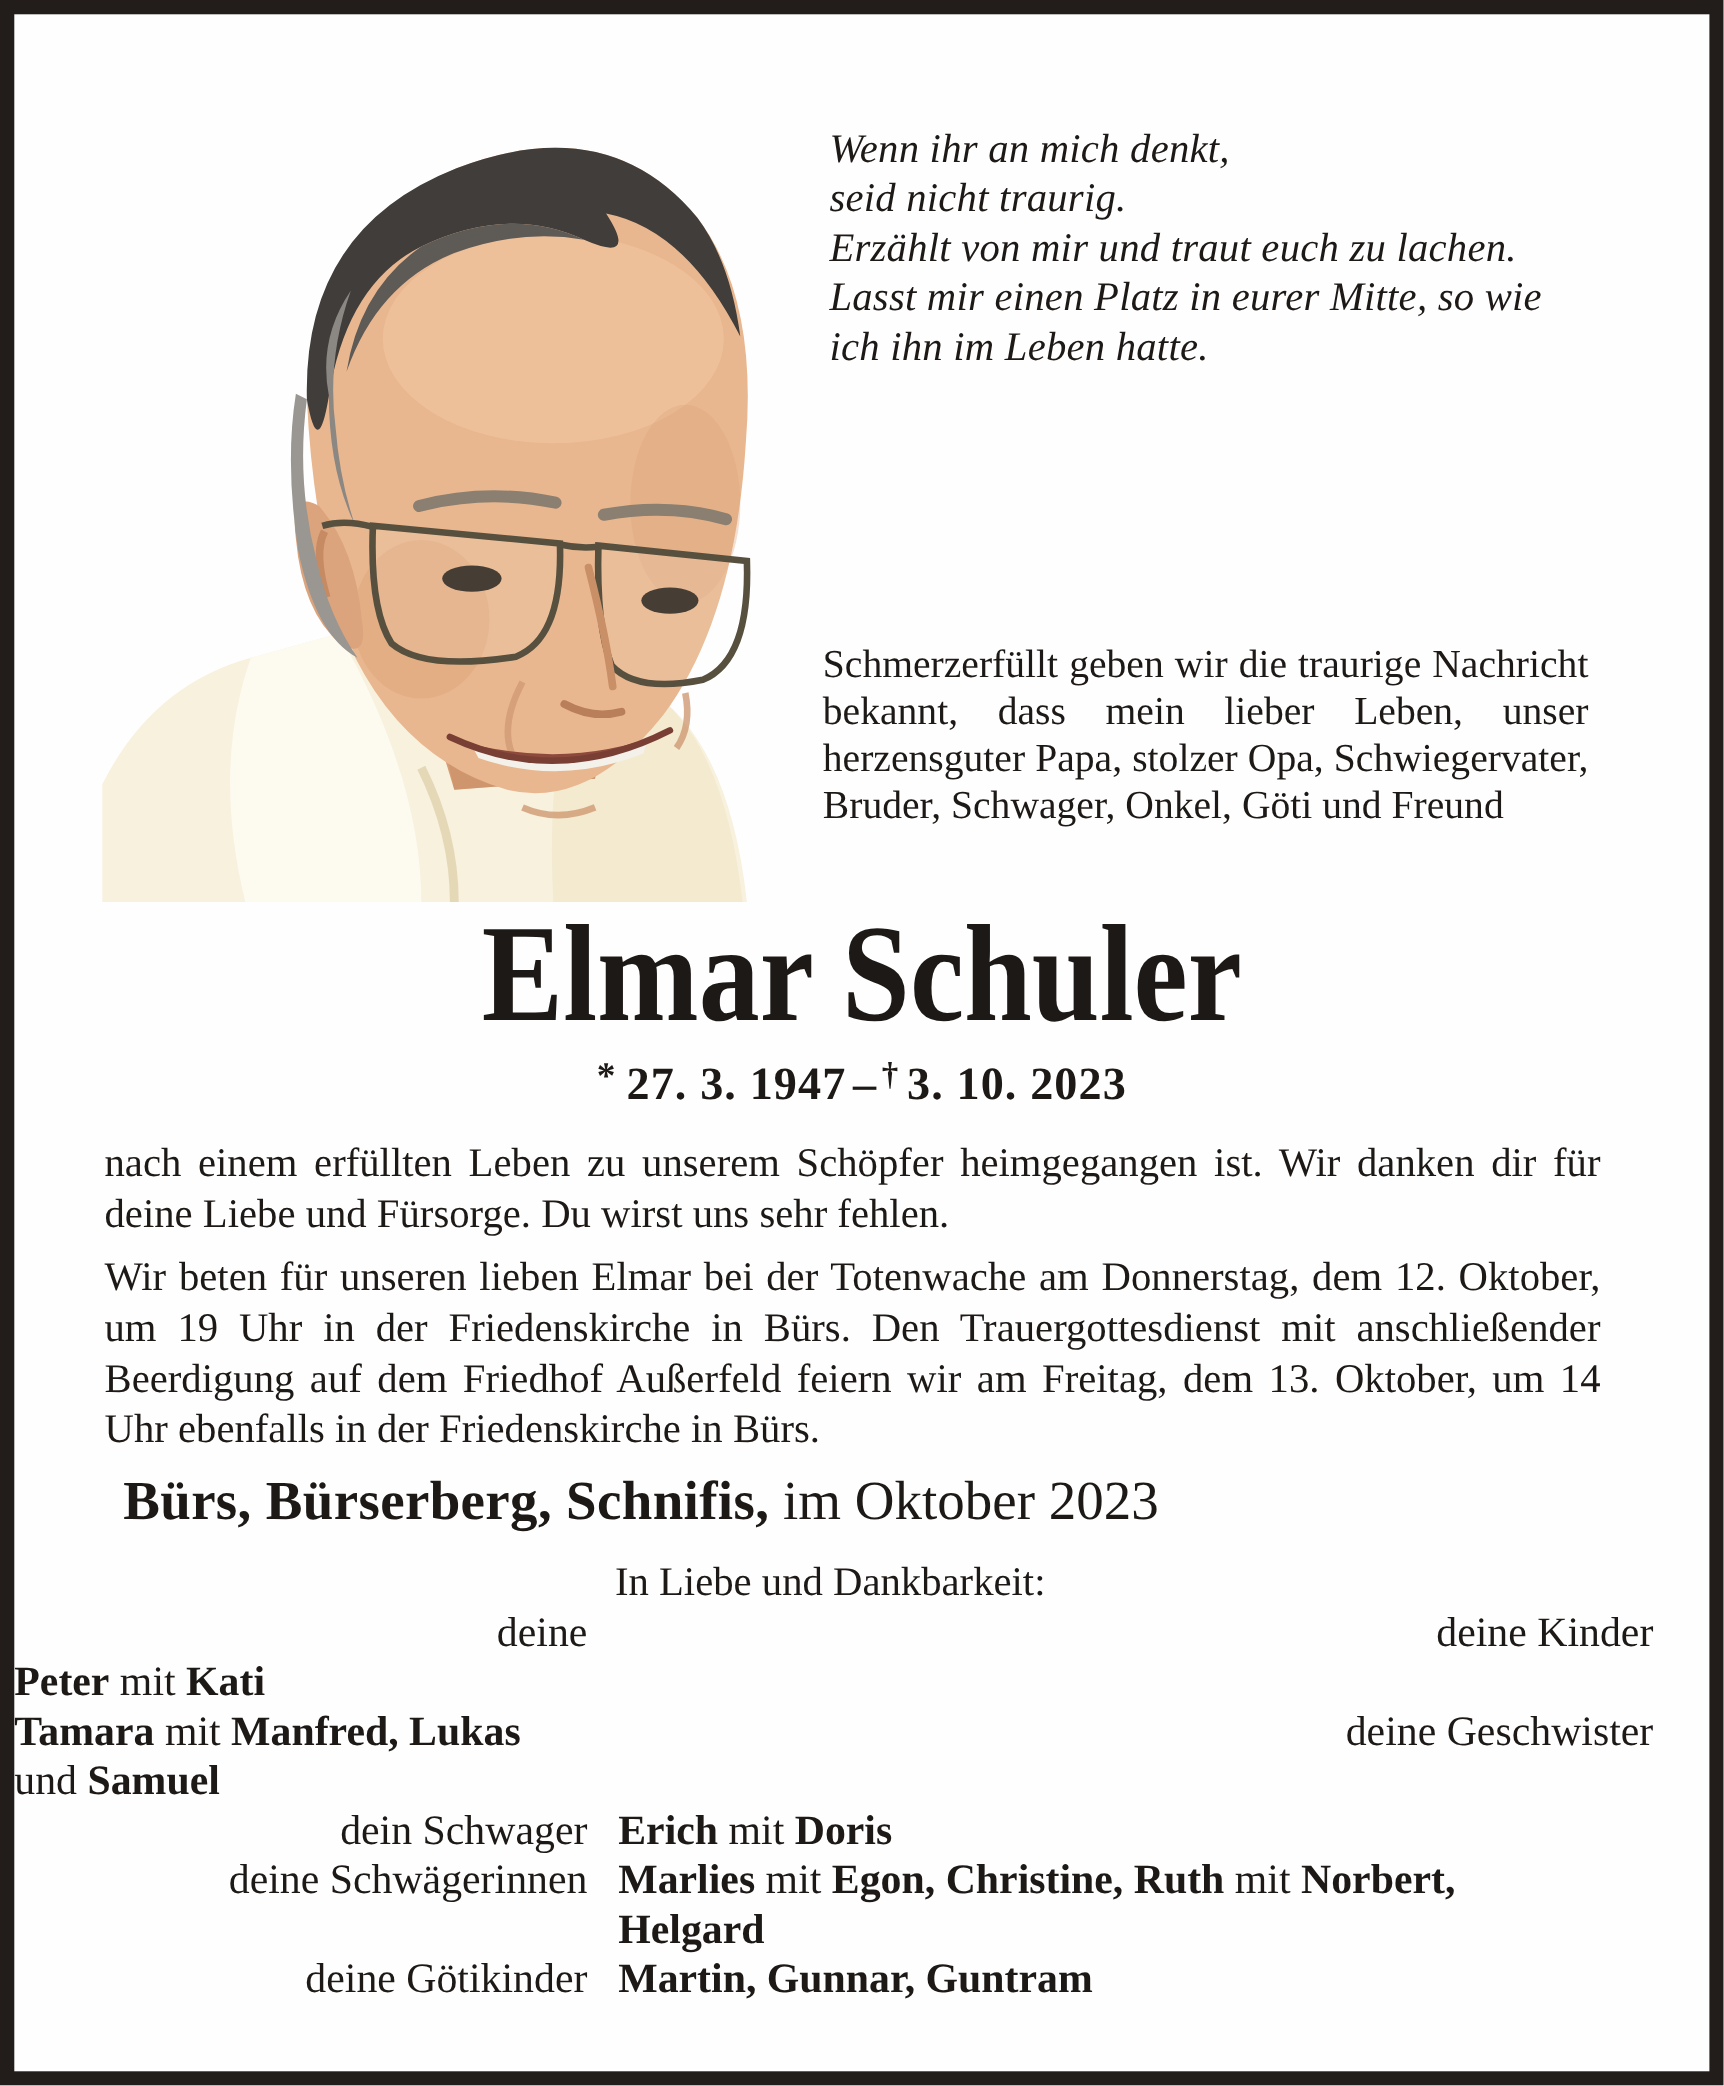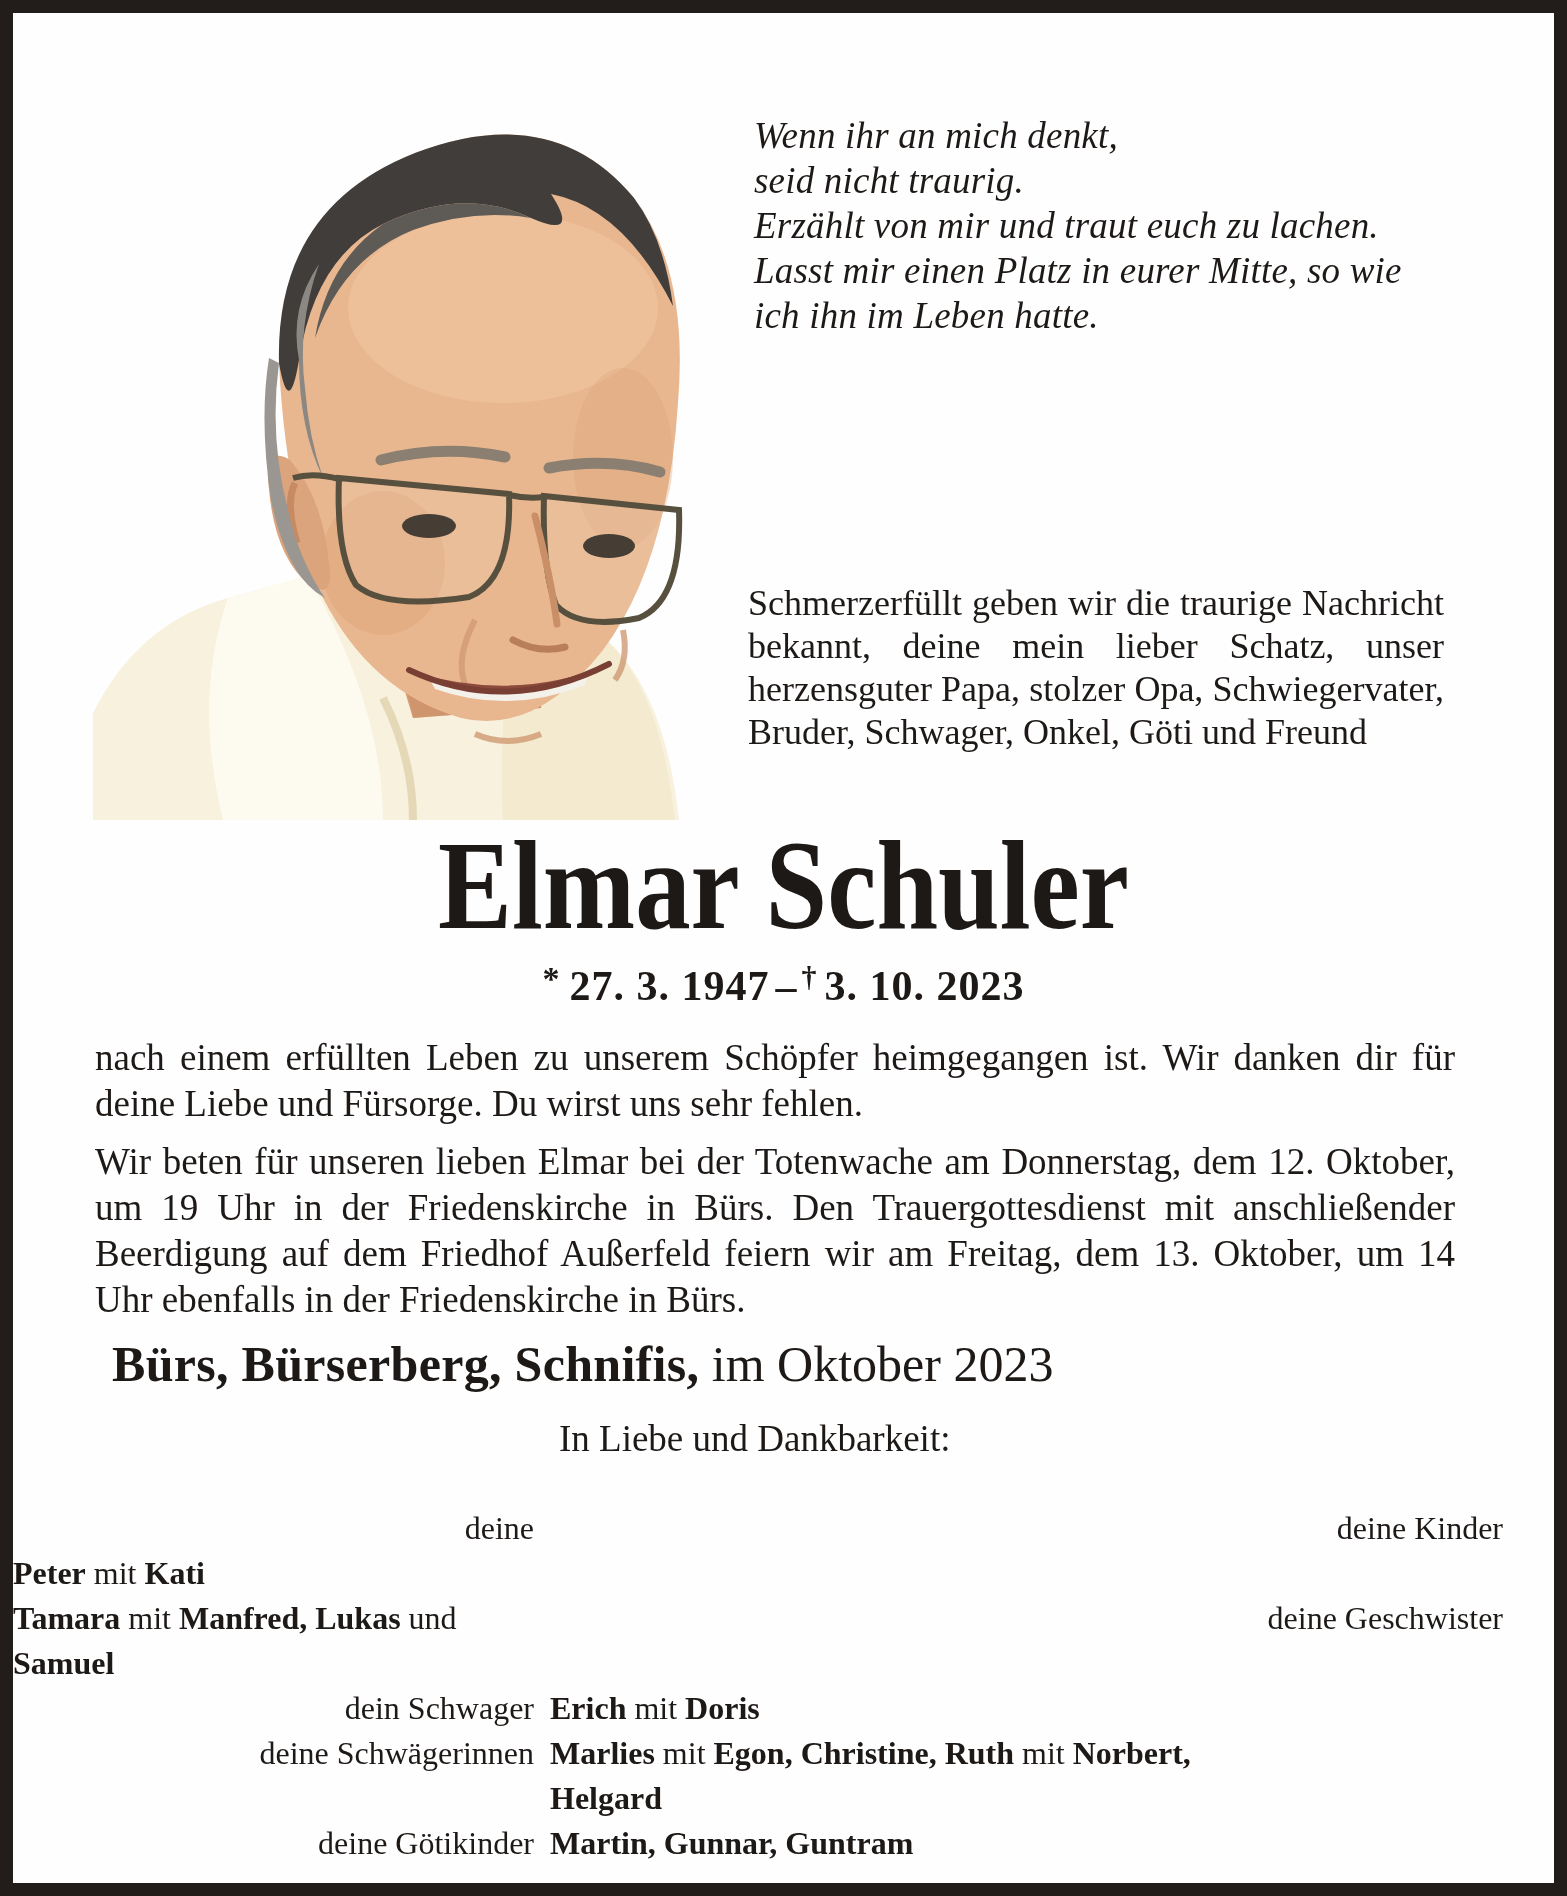--- a/index.html
+++ b/index.html
@@ -62,22 +62,22 @@
 
   .dateline { left:99px; top:1322px; font-size:50px; }
   .dateline .places { font-weight:700; letter-spacing:0.3px; }
 
   .closing-heading { left:546px; top:1404px; font-size:37px; }
 
   .thanks {
     left:0; top:1449px; width:1490px;
     display:grid;
     grid-template-columns:521px 1fr;
-    column-gap:16px;
-    font-size:32px; line-height:45px;margin-top:44px;
+    column-gap:28px;
+    font-size:38px; line-height:45px;
   }
   .thanks-label { text-align:right; }
   .thanks-names b, .dateline .places, .thanks-names .b { font-weight:700; }
 </style>
 </head>
 <body>
 
 <div class="page">
 
   <div class="abs photo">
@@ -130,21 +130,21 @@
       <path d="M392,676 Q424,690 458,676" stroke="#d09a72" stroke-width="6" fill="none" opacity="0.8"></path>
     </svg>
   </div>
 
   <div class="abs poem">Wenn ihr an mich denkt,
 seid nicht traurig.
 Erzählt von mir und traut euch zu lachen.
 Lasst mir einen Platz in eurer Mitte, so wie
 ich ihn im Leben hatte.</div>
 
-  <div class="abs announcement">Schmerzerfüllt geben wir die traurige Nachricht bekannt, deine mein lieber Schatz, unser herzensguter Papa, stolzer Opa, Schwiegervater, Bruder, Schwager, Onkel, Göti und Freund</div>
+  <div class="abs announcement">Schmerzerfüllt geben wir die traurige Nachricht bekannt, dass mein lieber Leben, unser herzensguter Papa, stolzer Opa, Schwiegervater, Bruder, Schwager, Onkel, Göti und Freund</div>
 
   <div class="abs name">Elmar Schuler</div>
 
   <div class="abs dates">
     <span class="birth-sym">*</span><span>27. 3. 1947</span><span class="sep">–</span><span class="death-sym">†</span><span>3. 10. 2023</span>
   </div>
 
   <div class="abs para para1">nach einem erfüllten Leben zu unserem Schöpfer heimgegangen ist. Wir danken dir für deine Liebe und Fürsorge. Du wirst uns sehr fehlen.</div>
   <div class="abs para para2">Wir beten für unseren lieben Elmar bei der Totenwache am Donnerstag, dem 12. Oktober, um 19 Uhr in der Friedenskirche in Bürs. Den Trauergottesdienst mit anschließender Beerdigung auf dem Friedhof Außerfeld feiern wir am Freitag, dem 13. Oktober, um 14 Uhr ebenfalls in der Friedenskirche in Bürs.</div>
 

